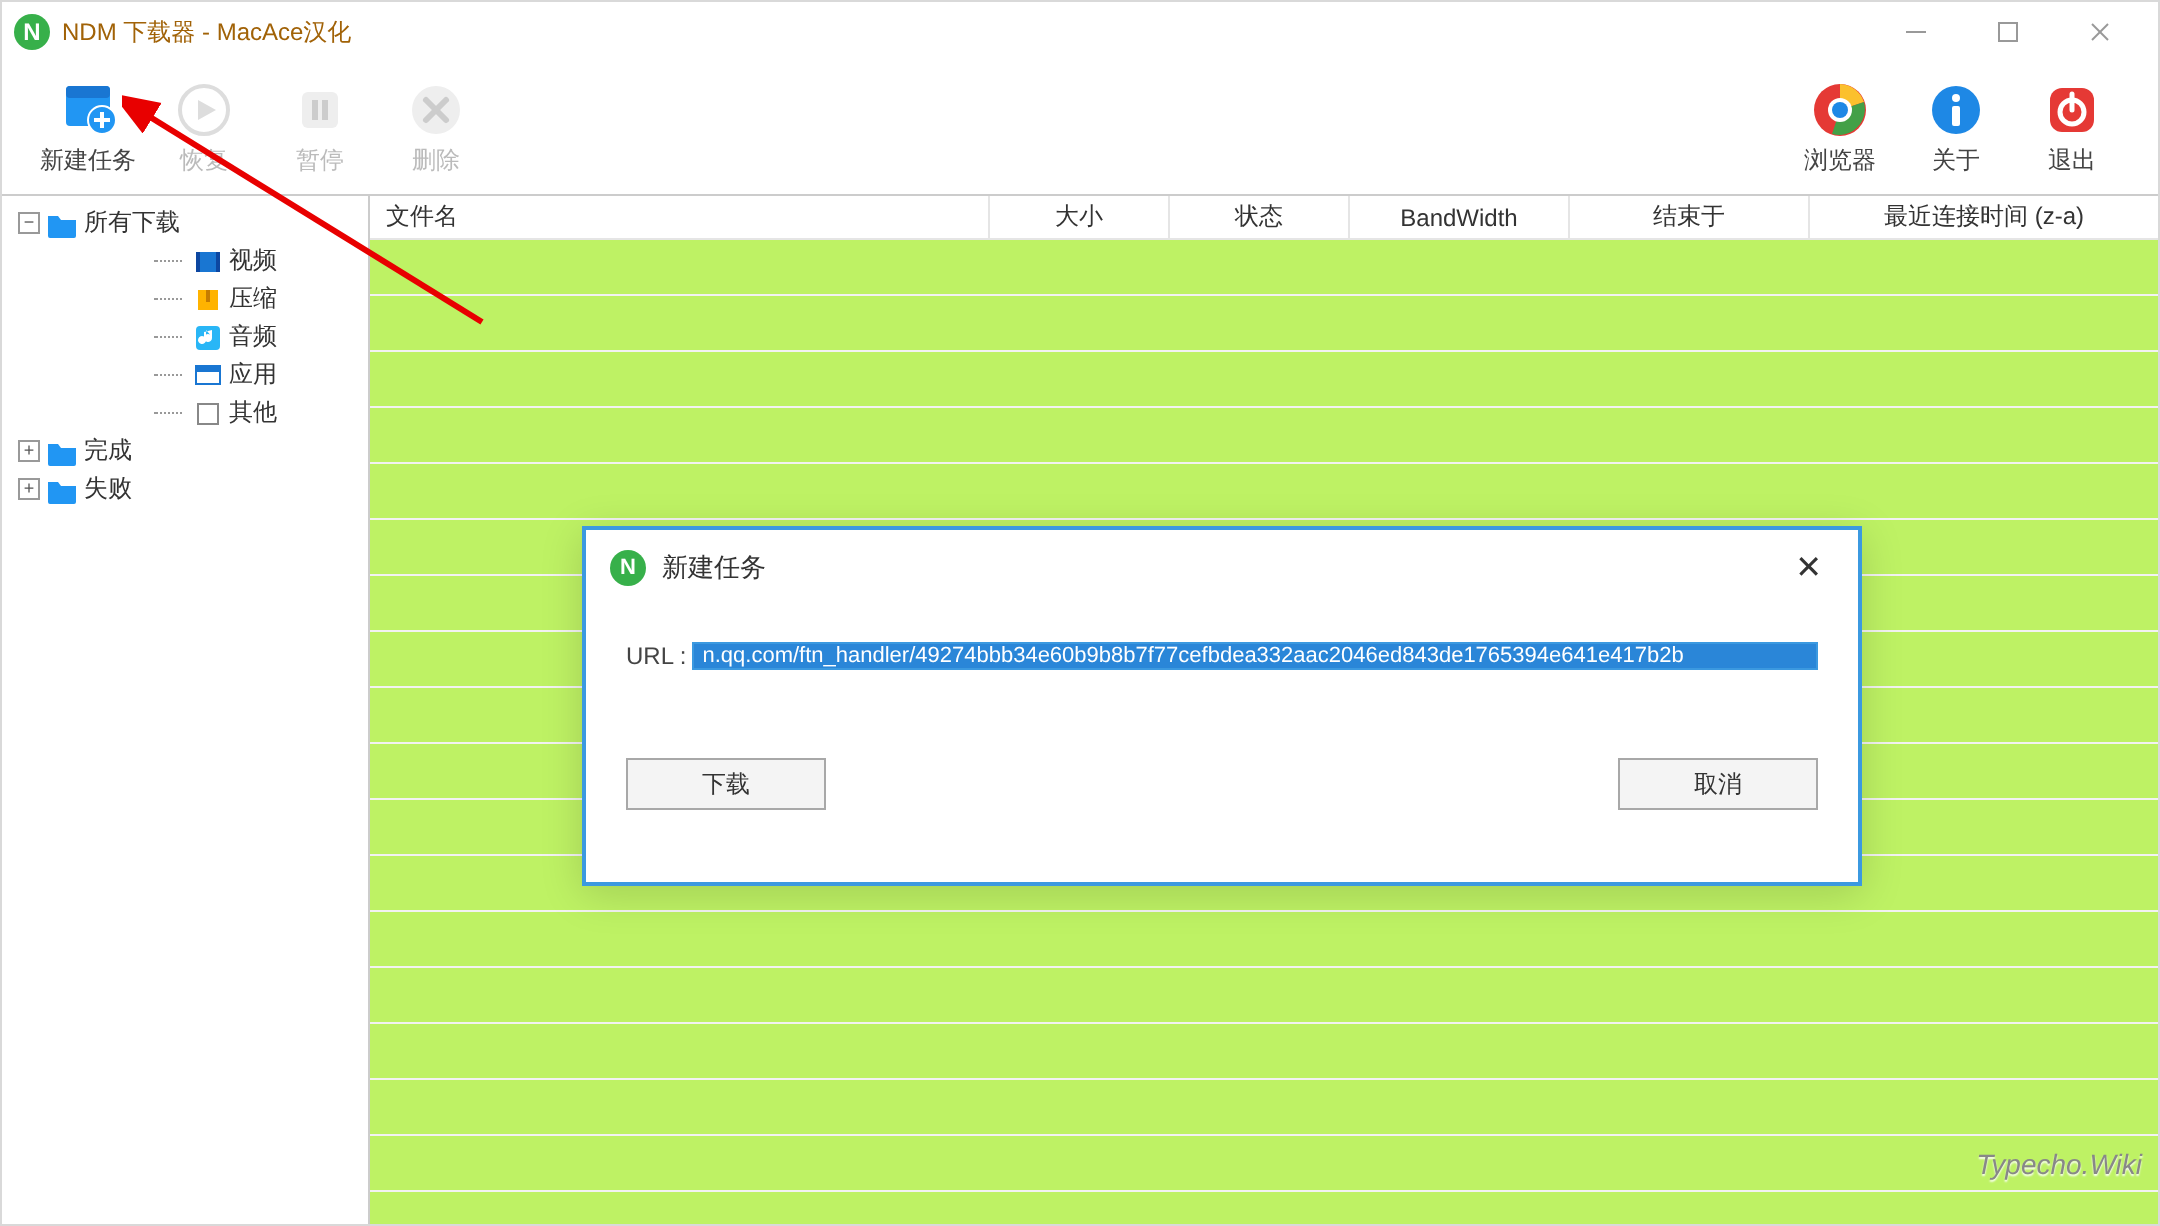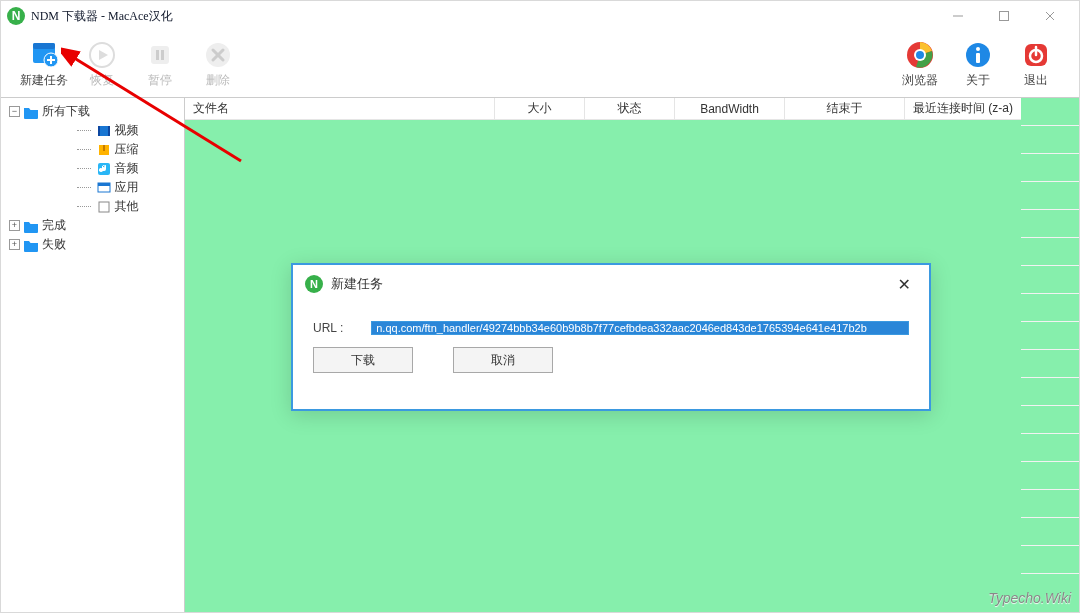--- a/index.html
+++ b/index.html
@@ -2,21 +2,21 @@
 <html><head>
 <meta charset="utf-8">
 <style>
 * { box-sizing: border-box; margin: 0; padding: 0; font-family: "Microsoft YaHei", "SimSun", Arial, sans-serif; }
 html, body { width: 1080px; height: 613px; overflow: hidden; background: #fff; }
 .window { width: 1080px; height: 613px; border: 1px solid #d9d9d9; display: flex; flex-direction: column; position: relative; }
 
 
 .titlebar { height: 30px; display: flex; align-items: center; padding: 0 6px; color: #666; font-size: 12px; }
 .titlebar .app-icon { width: 18px; height: 18px; border-radius: 50%; background: #37b04a; display: flex; align-items: center; justify-content: center; color: #fff; font-size: 12px; font-weight: bold; margin-right: 6px; }
-.titlebar .title-text { color: #0f172a; font-family: Liberation Serif, serif; }
+.titlebar .title-text { color: #a16207; }
 .titlebar .win-controls { margin-left: auto; display: flex; }
 .titlebar .win-btn { width: 46px; height: 30px; display: flex; align-items: center; justify-content: center; color: #999; cursor: pointer; }
 .titlebar .win-btn svg { width: 12px; height: 12px; }
 
 
 .toolbar { height: 66px; display: flex; align-items: center; padding: 0 14px; }
 .tool-btn { width: 58px; height: 62px; display: flex; flex-direction: column; align-items: center; justify-content: center; gap: 2px; cursor: pointer; }
 .tool-btn .icon-wrap { width: 30px; height: 30px; display: flex; align-items: center; justify-content: center; }
 .tool-btn .tool-label { font-size: 12px; color: #444; }
 .tool-btn.disabled .tool-label { color: #bbb; }
@@ -24,42 +24,42 @@
 
 
 .main { flex: 1; display: flex; border-top: 1px solid #ccc; overflow: hidden; }
 .sidebar { width: 184px; border-right: 1px solid #ccc; padding: 4px 2px; font-size: 12px; color: #333; background: #fff; }
 .tree-item { display: flex; align-items: center; height: 19px; padding-left: 6px; gap: 3px; cursor: pointer; }
 .tree-item .expander { width: 11px; height: 11px; border: 1px solid #999; display: flex; align-items: center; justify-content: center; font-size: 9px; line-height: 1; color: #555; }
 .tree-item .tree-icon { width: 16px; height: 16px; display: flex; align-items: center; justify-content: center; }
 .tree-child { padding-left: 30px; justify-content: center; }
 .tree-child .dotline { width: 14px; border-top: 1px dotted #999; margin-right: 2px; }
 
-.content { flex: 1; display: flex; flex-direction: row; background: #86efac; position: relative; }
+.content { flex: 1; display: flex; flex-direction: column; background: #bef264; position: relative; }
 .table-header { height: 22px; display: flex; background: #fff; border-bottom: 1px solid #e5e5e5; font-size: 12px; color: #333; }
 .th { border-right: 1px solid #e5e5e5; display: flex; align-items: center; padding: 0 8px; }
 .table-body { flex: 1; overflow: auto; }
 .row { height: 28px; border-bottom: 1px solid #f2f2f2; }
 
 
 .arrow-anno { position: absolute; top: 45px; left: 60px; pointer-events: none; }
 .dialog { position: absolute; top: 262px; left: 290px; width: 640px; background: #fff; border: 2px solid #3b99e0; box-shadow: 0 4px 20px rgba(0,0,0,.15); }
 .dialog-title { height: 38px; display: flex; align-items: center; padding: 0 12px; font-size: 13px; color: #333; }
 .dialog-title .app-icon { width: 18px; height: 18px; border-radius: 50%; background: #37b04a; display: flex; align-items: center; justify-content: center; color: #fff; font-size: 11px; font-weight: bold; margin-right: 8px; }
 .dialog-title .close-x { margin-left: auto; cursor: pointer; font-size: 16px; color: #333; padding: 4px 6px; }
 .dialog-body { padding: 18px 20px 18px 20px; }
-.url-row { display: flex; align-items: flex-start; gap: 28px; }
+.url-row { display: flex; align-items: flex-start; gap: 3px; }
 .url-label { font-size: 12px; color: #444; }
 .url-input { flex: 1; height: 14px; border: 1px solid #3b99e0; background: #2a86d8; color: #fff; font-size: 11px; padding: 0 4px; outline: none; }
 .url-input::selection { background: #1e6fb8; }
-.dialog-buttons { display: flex; justify-content: flex-start; gap: 40px; margin-top: 12px; margin-bottom: 18px; }
+.dialog-buttons { display: flex; justify-content: space-between; gap: 64px; margin-top: 44px; margin-bottom: 18px; }
 .dlg-btn { width: 100px; height: 26px; border: 1px solid #a8a8a8; background: #f4f4f4; font-size: 12px; color: #333; cursor: pointer; }
 
 
-.watermark { position: absolute; right: 8px; bottom: 6px; font-size: 14px; color: #888; text-shadow: 0 1px 1px #fff; font-style: italic; }
+.watermark { position: absolute; right: 8px; bottom: 22px; font-size: 14px; color: #888; text-shadow: 0 1px 1px #fff; font-style: italic; }
 </style>
 </head>
 <body>
 
 <div class="window">
 
   <div class="titlebar">
     <div class="app-icon">N</div>
     <div class="title-text">NDM 下载器 - MacAce汉化</div>
     <div class="win-controls">

